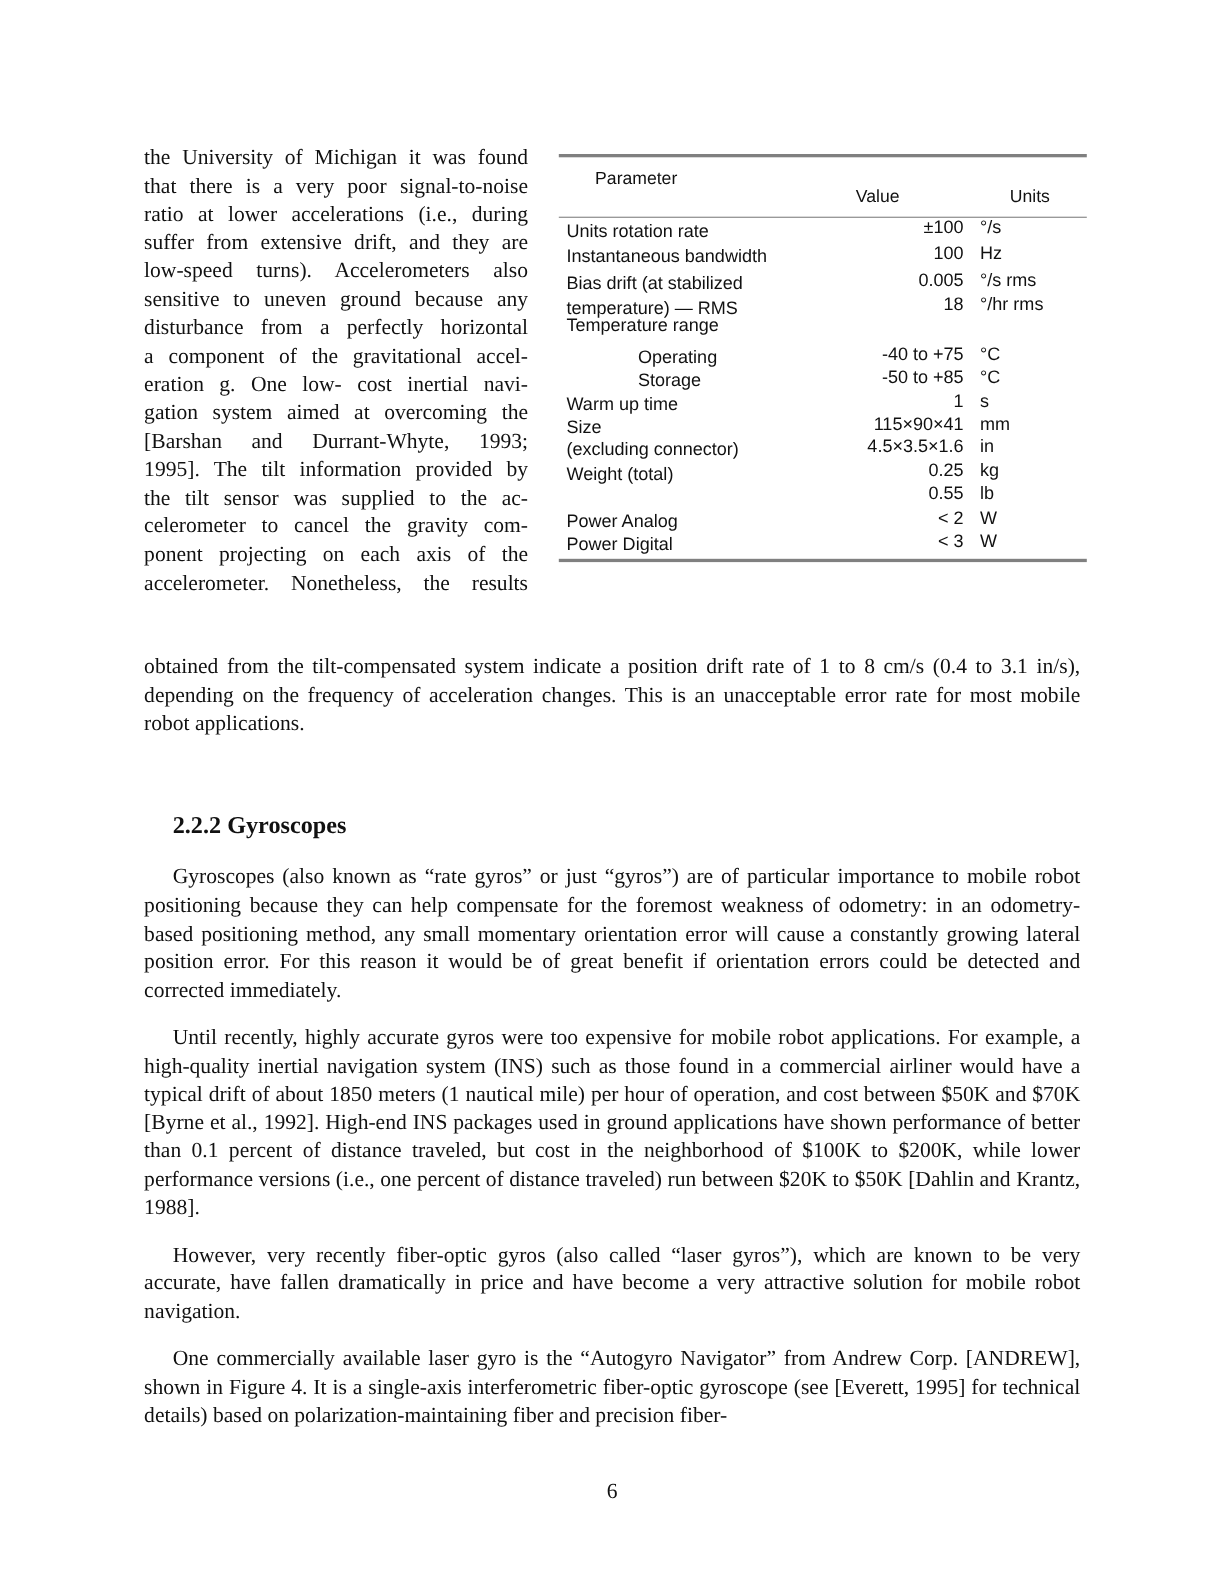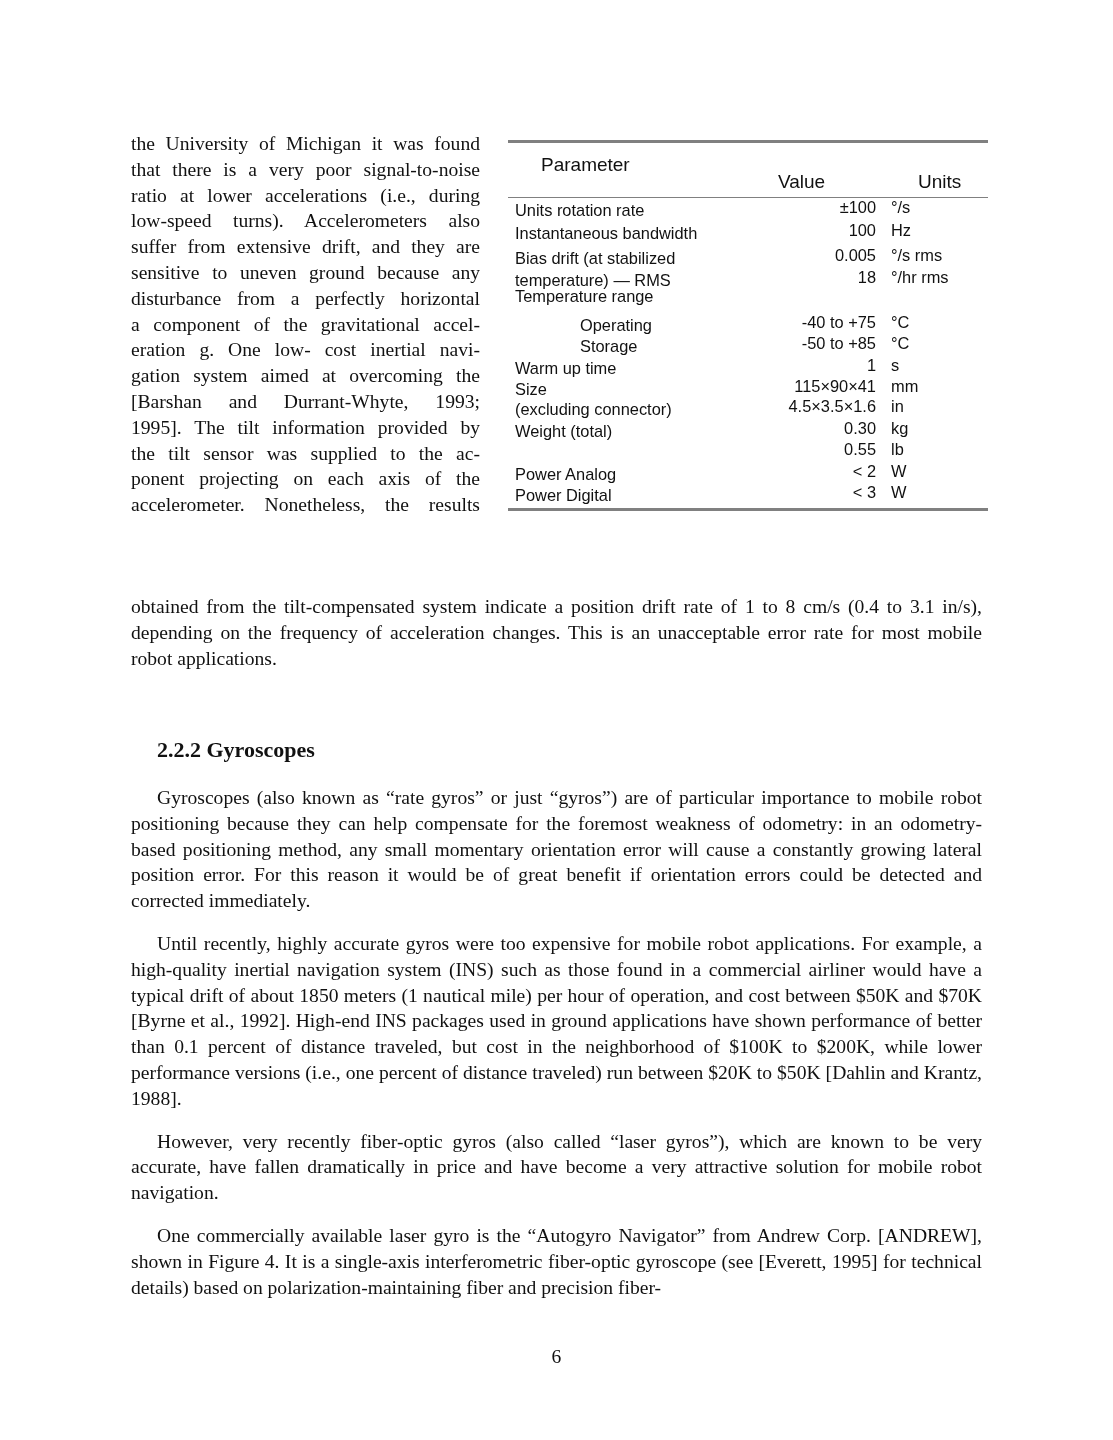--- a/index.html
+++ b/index.html
@@ -14,21 +14,21 @@
   }
   #wrap-col .ln { display: block; text-align: justify; text-align-last: justify; white-space: nowrap; }
 
   
   #spec-table-box { position: absolute; left: 508px; top: 131px; width: 480px; }
   #table-caption { font-size: 16.4px; line-height: 22px; padding-left: 7px; }
   #table-caption b { font-weight: bold; }
   #table-caption i { font-style: italic; }
   .rule-thick { height: 3px; background: #808080; margin-top: 9px; }
   .rule-thin { height: 1px; background: #808080; }
-  .thead { position: relative; height: 54px; font-size: 19px; text-align: right; }
+  .thead { position: relative; height: 54px; font-size: 16px; text-align: right; }
   .thead .h-param { position: absolute; left: 33px; top: 11px; }
   .thead .h-value { position: absolute; left: 270px; top: 28px; }
   .thead .h-units { position: absolute; left: 410px; top: 28px; }
   .tbody { position: relative; height: 310px; font-size: 16.4px; }
   .cell { position: absolute; white-space: nowrap; line-height: 20px; }
   .c-param { left: 7px; }
   .c-param.indent { left: 72px; }
   .c-value { right: 112px; text-align: right; }
   .c-unit { left: 383px; }
 
@@ -38,30 +38,31 @@
   #section-heading { position: absolute; left: 157px; top: 737px; font-family: "Liberation Serif", "DejaVu Serif", serif; font-weight: bold; font-size: 22px; }
   #page-number { position: absolute; left: 0; width: 1113px; top: 1346px; text-align: center; font-family: "Liberation Serif", "DejaVu Serif", serif; font-size: 19.6px; }
 </style>
 </head>
 <body>
 
 <div id="wrap-col" class="serif">
   <span class="ln">the University of Michigan it was found</span>
   <span class="ln">that there is a very poor signal-to-noise</span>
   <span class="ln">ratio at lower accelerations (i.e., during</span>
+  <span class="ln">suffer from extensive drift, and they are</span>
   <span class="ln">low-speed turns). Accelerometers also</span>
-  <span class="ln">suffer from extensive drift, and they are</span>
   <span class="ln">sensitive to uneven ground because any</span>
   <span class="ln">disturbance from a perfectly horizontal</span>
   <span class="ln">a component of the gravitational accel-</span>
   <span class="ln">eration g. One low- cost inertial navi-</span>
   <span class="ln">gation system aimed at overcoming the</span>
   <span class="ln">[Barshan and Durrant-Whyte, 1993;</span>
   <span class="ln">1995]. The tilt information provided by</span>
   <span class="ln">the tilt sensor was supplied to the ac-</span>
+  <span class="ln">celerometer to cancel the gravity com-</span>
   <span class="ln">ponent projecting on each axis of the</span>
   <span class="ln">accelerometer. Nonetheless, the results</span>
 </div>
 
 <div id="spec-table-box" class="sans">
   <div class="rule-thick"></div>
   <div class="thead">
     <span class="h-param">Parameter</span>
     <span class="h-value">Value</span>
     <span class="h-units">Units</span>
@@ -92,21 +93,21 @@
       <span class="cell c-param" style="top: 160px;">Warm up time</span>
       <span class="cell c-value" style="top: 157px;">1</span>
       <span class="cell c-unit" style="top: 157px;">s</span>
       <span class="cell c-param" style="top: 181px;">Size</span>
       <span class="cell c-value" style="top: 178px;">115×90×41</span>
       <span class="cell c-unit" style="top: 178px;">mm</span>
       <span class="cell c-param" style="top: 201px;">(excluding connector)</span>
       <span class="cell c-value" style="top: 198px;">4.5×3.5×1.6</span>
       <span class="cell c-unit" style="top: 198px;">in</span>
       <span class="cell c-param" style="top: 223px;">Weight (total)</span>
-      <span class="cell c-value" style="top: 220px;">0.30</span>
+      <span class="cell c-value" style="top: 220px;">0.25</span>
       <span class="cell c-unit" style="top: 220px;">kg</span>
       <span class="cell c-param" style="top: 244px;"></span>
       <span class="cell c-value" style="top: 241px;">0.55</span>
       <span class="cell c-unit" style="top: 241px;">lb</span>
       <span class="cell c-param" style="top: 266px;">Power Analog</span>
       <span class="cell c-value" style="top: 263px;">&lt; 2</span>
       <span class="cell c-unit" style="top: 263px;">W</span>
       <span class="cell c-param" style="top: 287px;">Power Digital</span>
       <span class="cell c-value" style="top: 284px;">&lt; 3</span>
       <span class="cell c-unit" style="top: 284px;">W</span>

